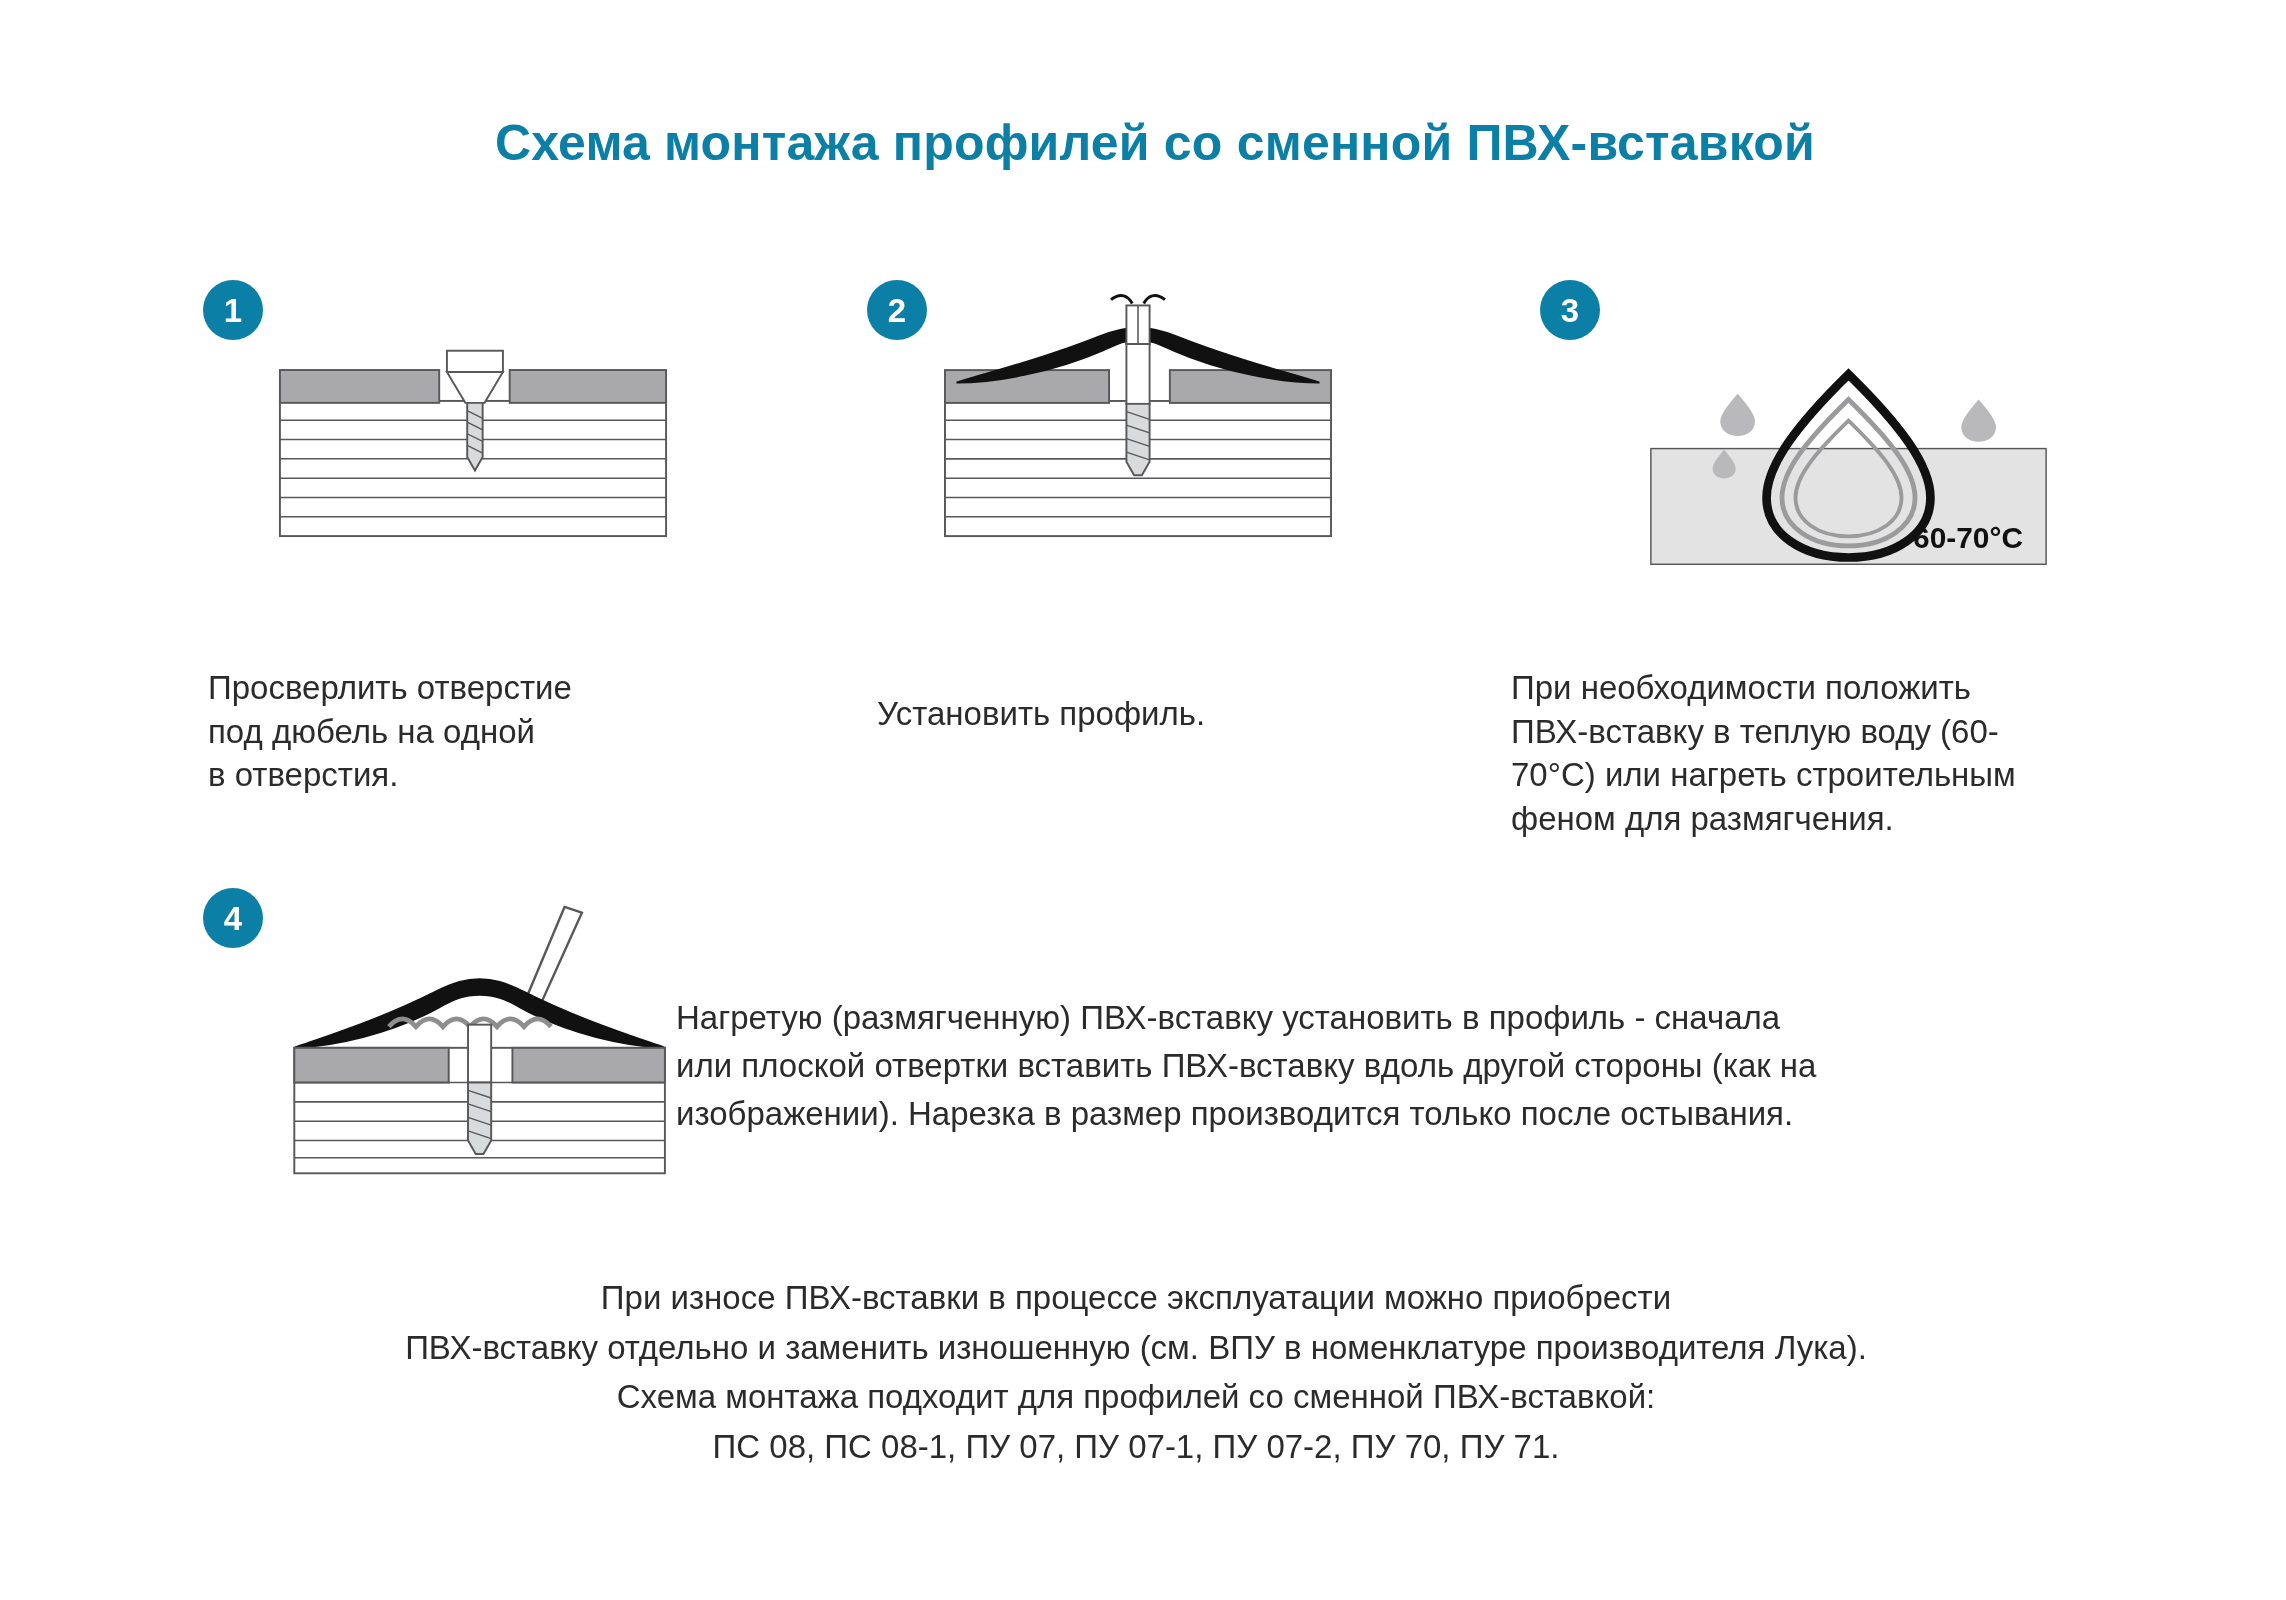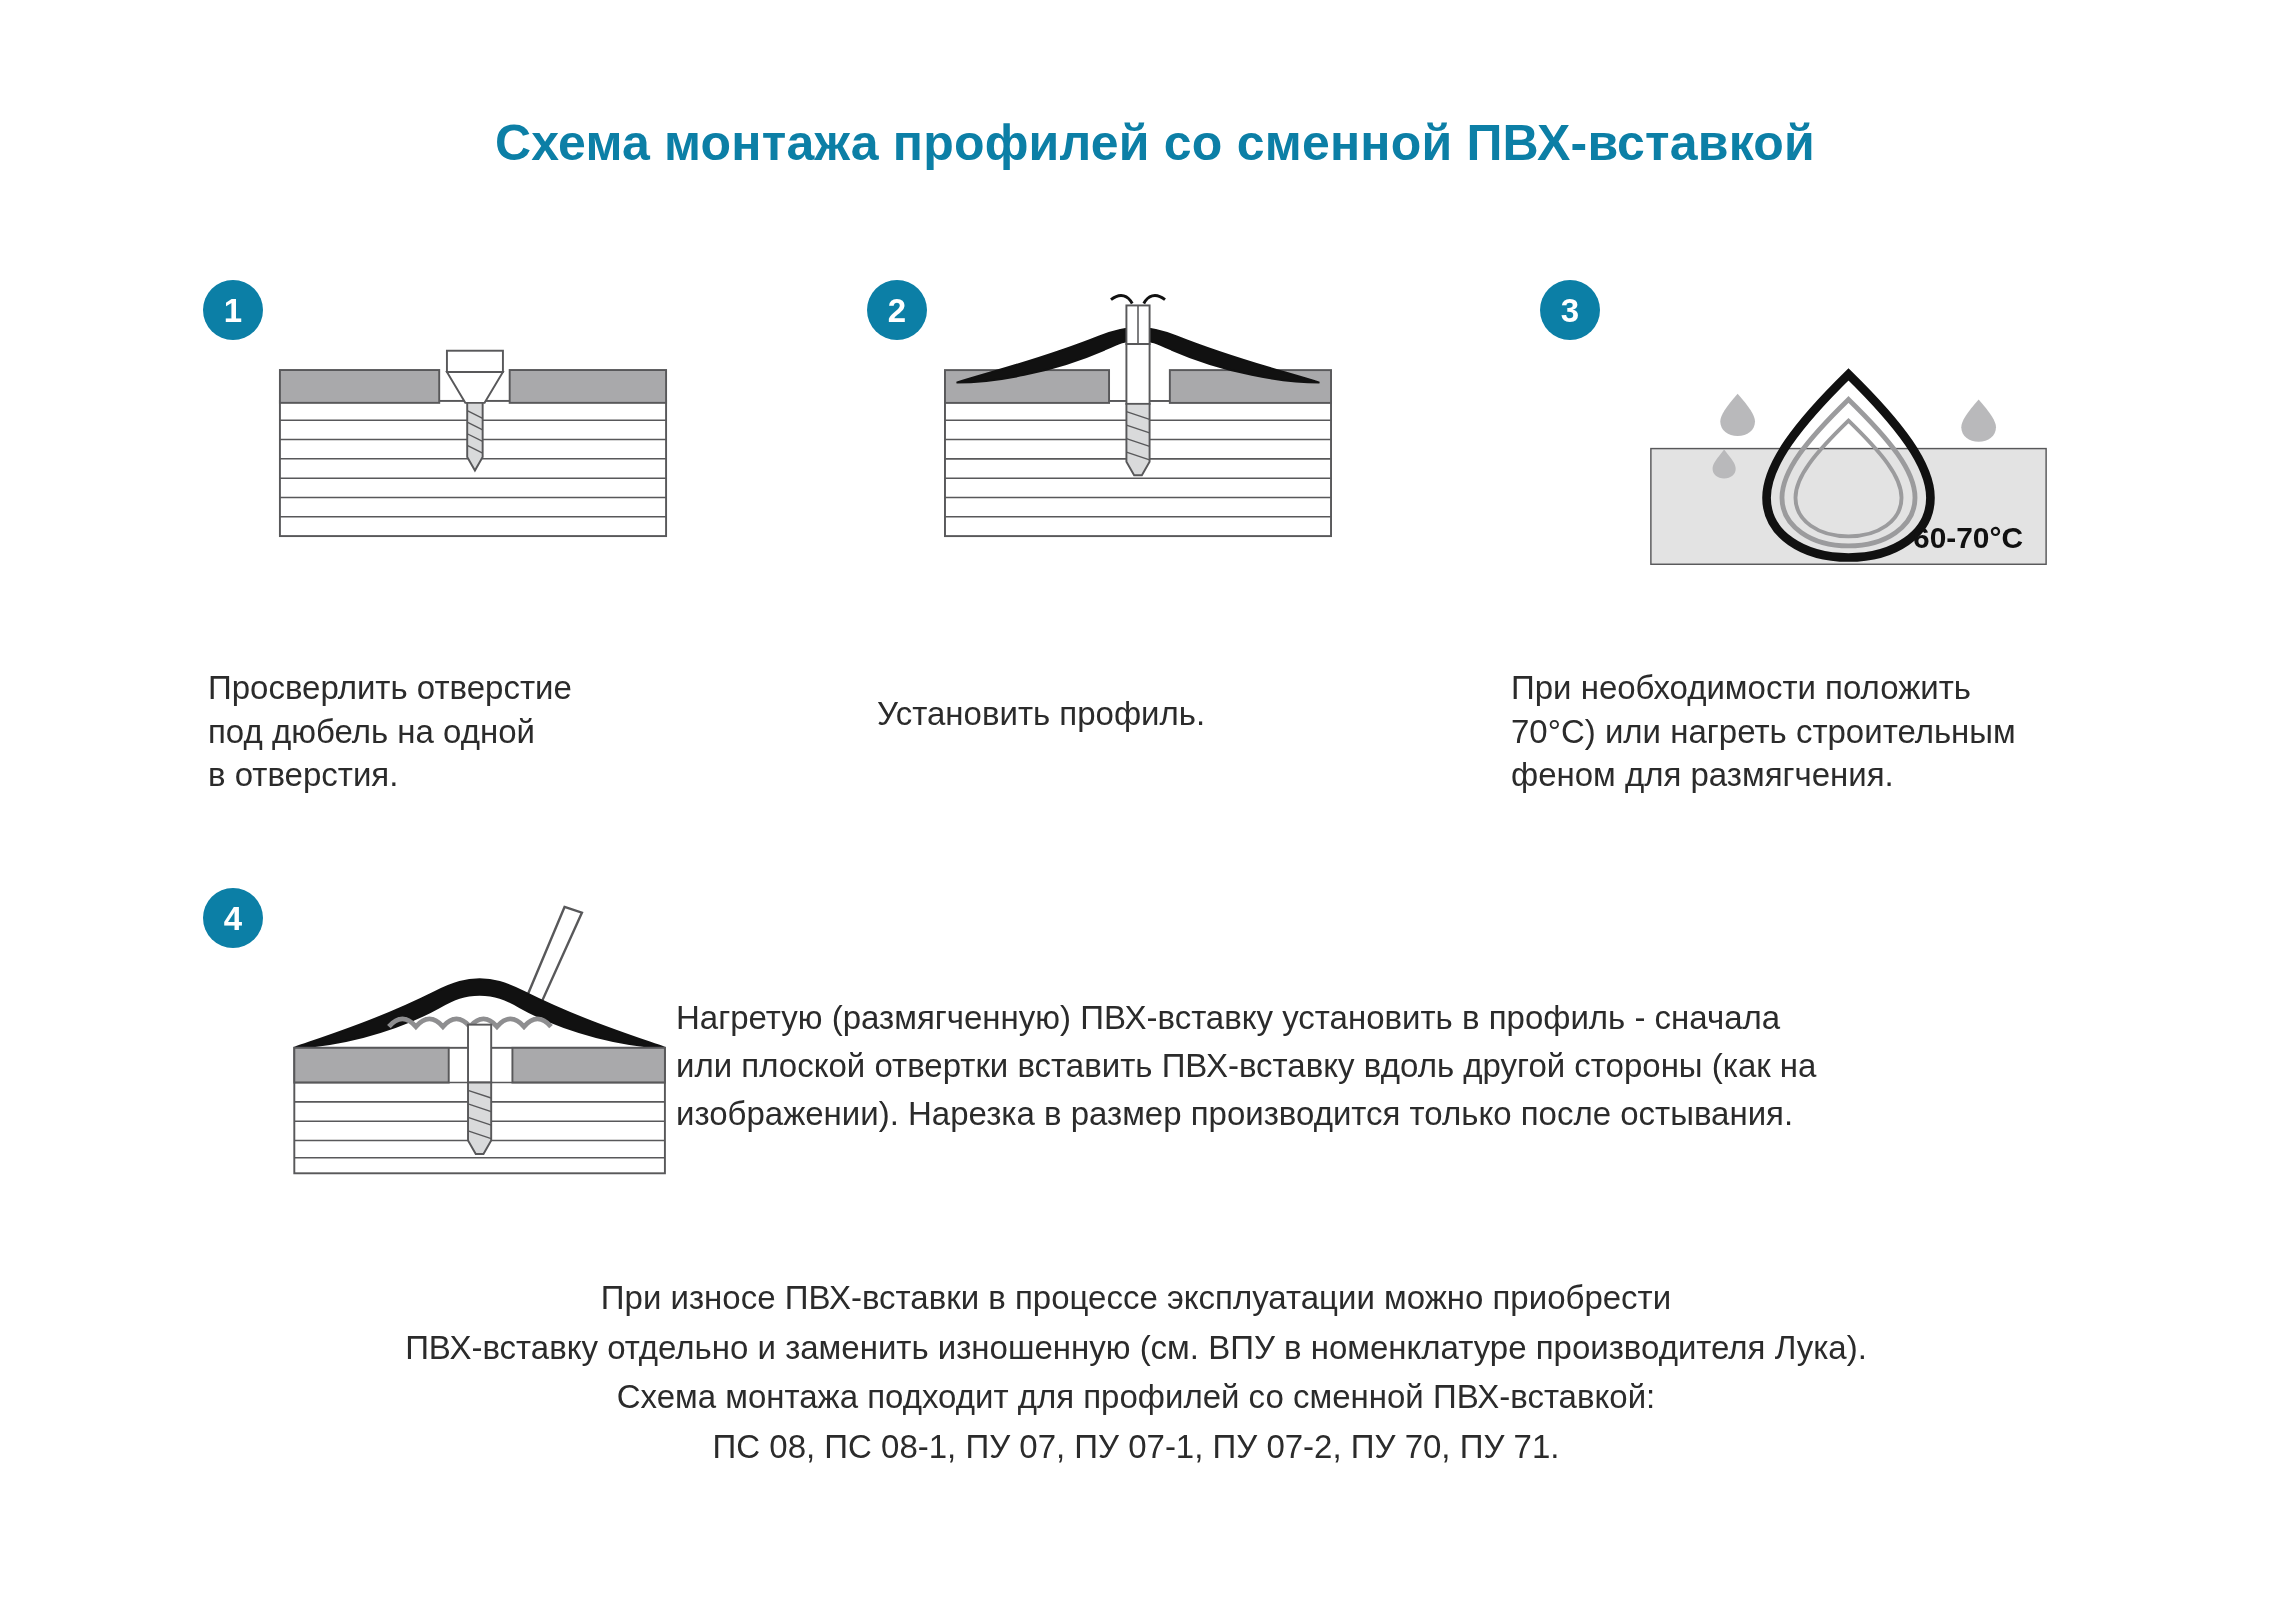--- a/index.html
+++ b/index.html
@@ -176,20 +176,21 @@
              C 160 124, 180 100, 215 66 Z" fill="none" stroke="#9b9b9d" stroke-width="4"></path>
 
     <path d="M100 38 C 112 52, 118 60, 118 67 C 118 76, 110 82, 100 82 C 90 82, 82 76, 82 67 C 82 60, 88 52, 100 38 Z" fill="#b9b9bb"></path>
     <path d="M86 96 C 94 106, 98 111, 98 116 C 98 122, 93 126, 86 126 C 79 126, 74 122, 74 116 C 74 111, 78 106, 86 96 Z" fill="#b9b9bb"></path>
     <path d="M350 44 C 362 58, 368 66, 368 73 C 368 82, 360 88, 350 88 C 340 88, 332 82, 332 73 C 332 66, 338 58, 350 44 Z" fill="#b9b9bb"></path>
     <text x="396" y="198" text-anchor="end" font-family="Liberation Sans, sans-serif" font-size="31" font-weight="bold" fill="#111111">60-70°C</text>
   </svg>
 
   <div class="caption" style="left:1511px; top:666px; width:618px;">
     <div>При необходимости положить</div>
+    <div>ПВХ-вставку в теплую воду (60-</div>
     <div>70°С) или нагреть строительным</div>
     <div>феном для размягчения.</div>
   </div>
 
   <div class="badge" style="left:203px; top:888px;">
     <span>4</span>
   </div>
 
   <svg class="figure" style="left:275px; top:903px;" width="415" height="280" viewBox="0 0 430 290">
 

